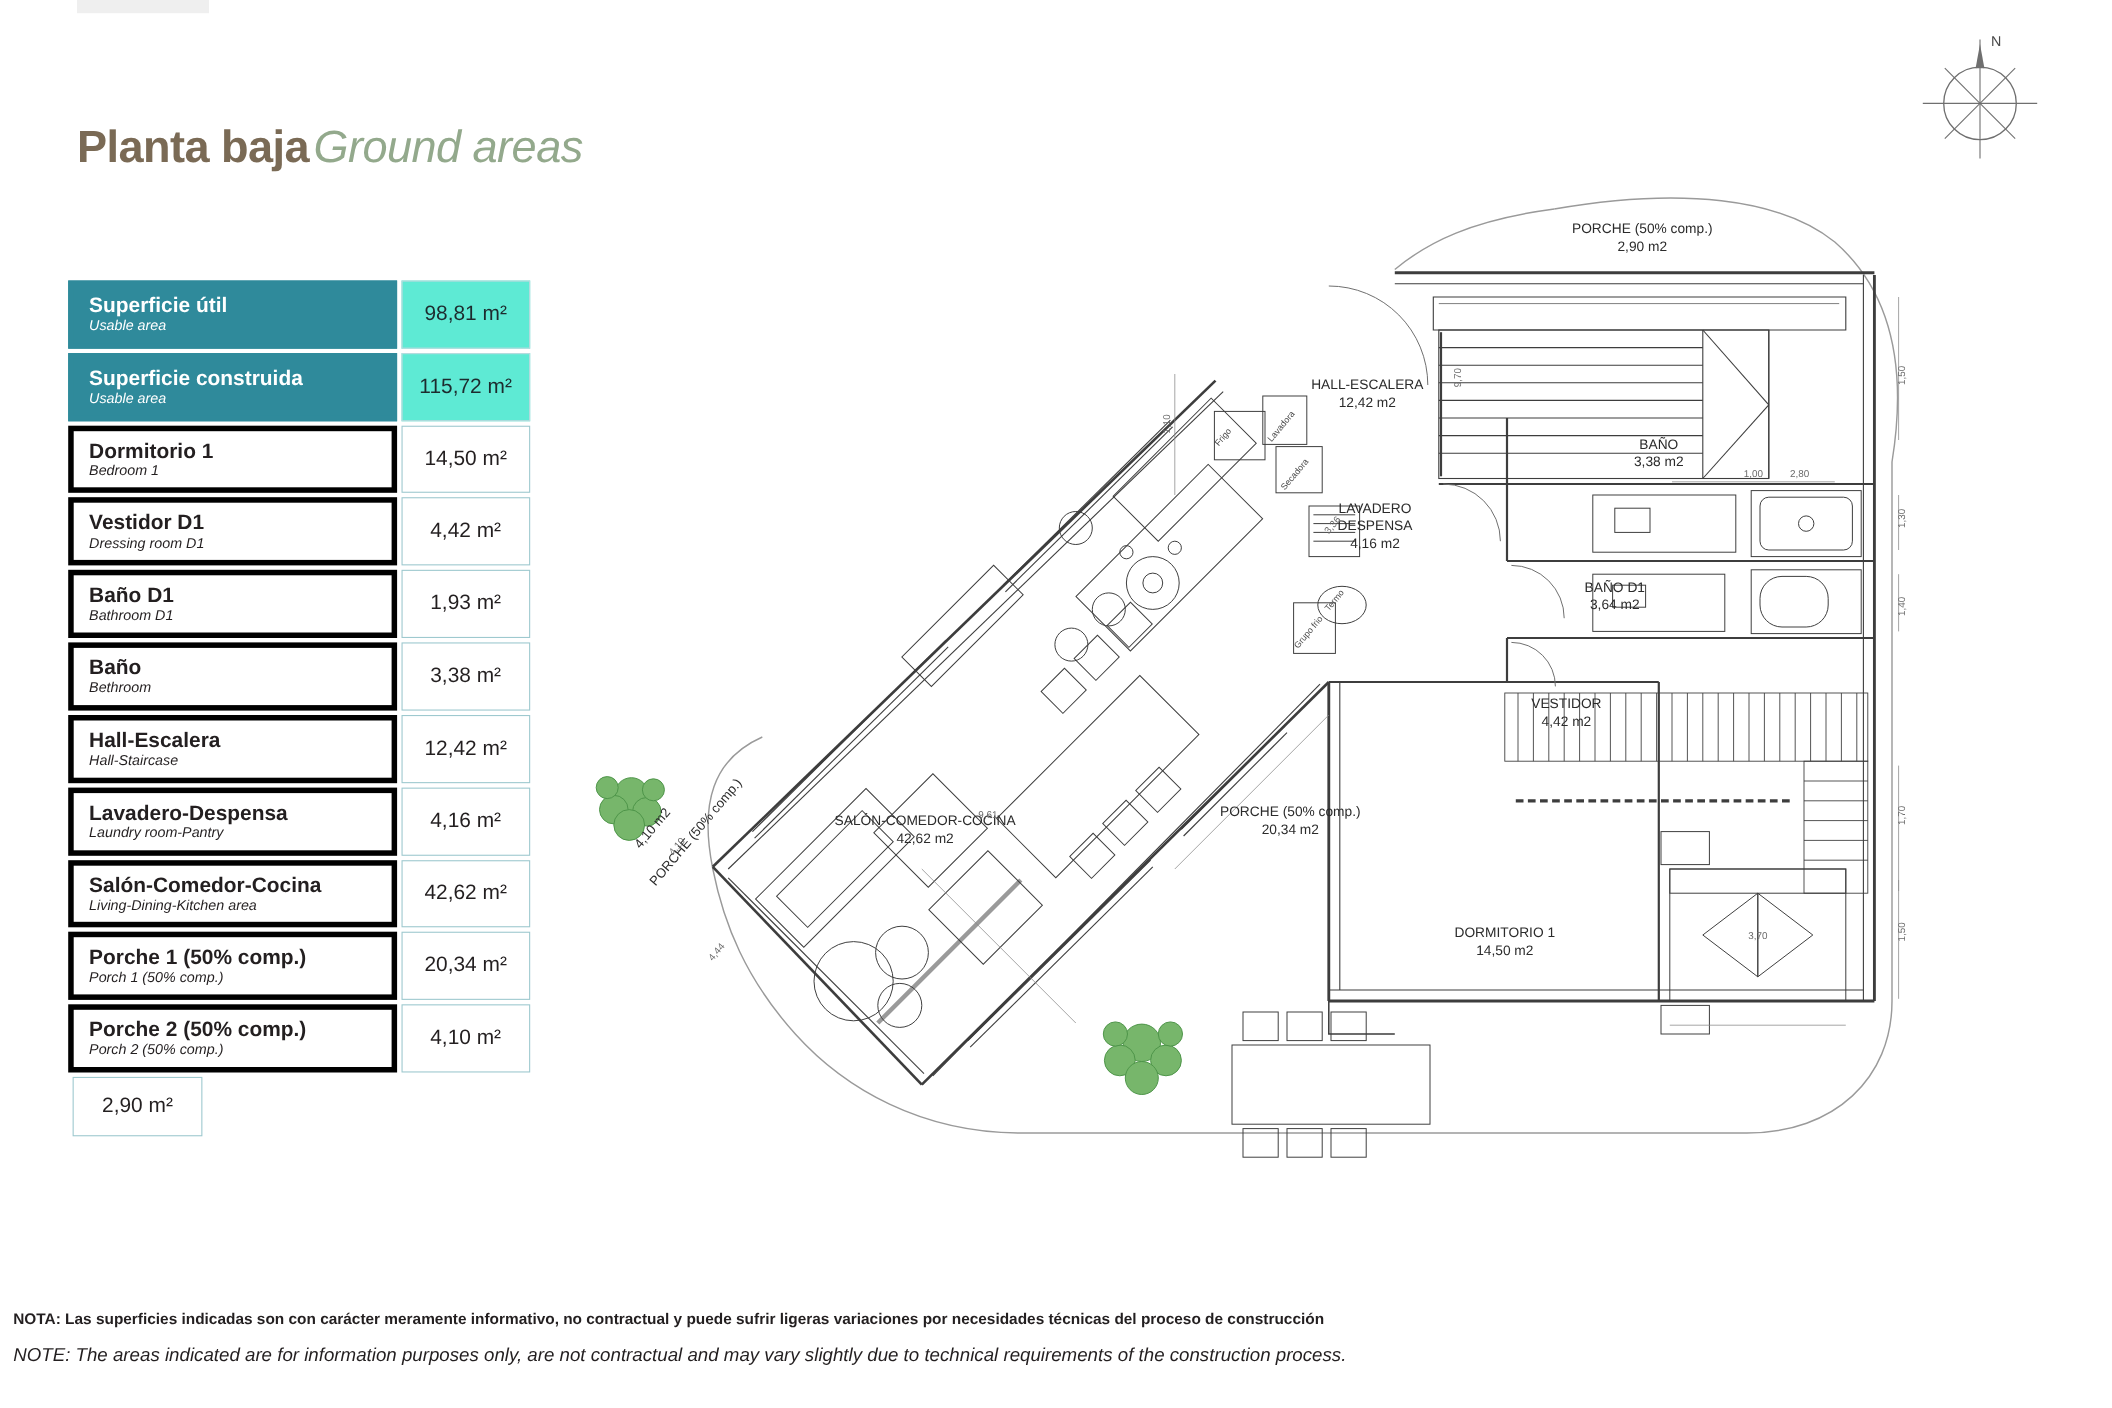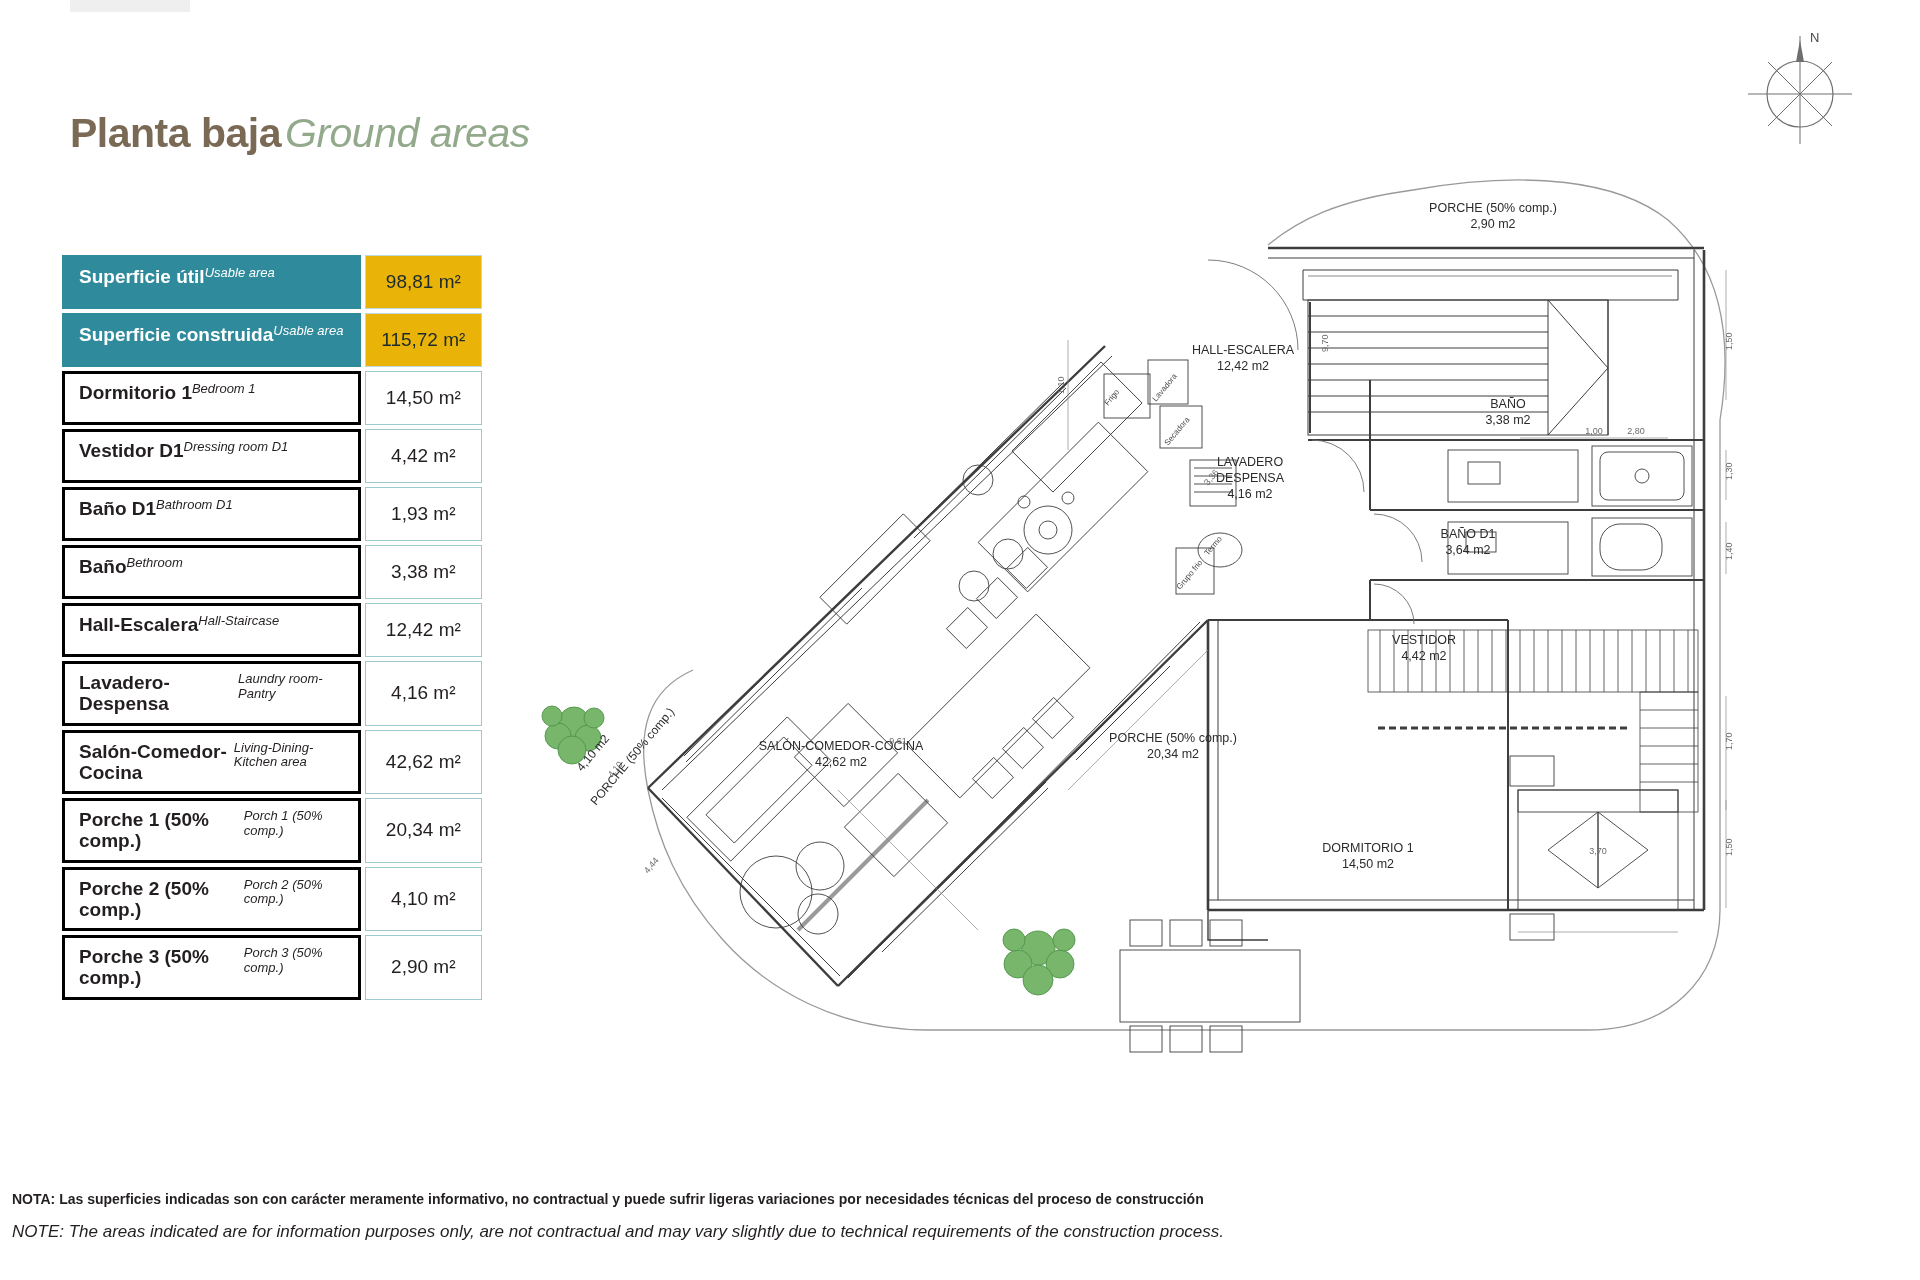--- a/index.html
+++ b/index.html
@@ -28,40 +28,40 @@
   
   .area-table{
     position:absolute;left:62px;top:255px;width:420px;
     border-collapse:separate;border-spacing:0;
   }
   .area-table .row{
     display:flex;align-items:stretch;margin-bottom:4px;
   }
   .cell-name{
     width:300px;box-sizing:border-box;
-    border:3px solid #000000;
+    border:5px solid #000000;
     padding:8px 12px 8px 14px;
-    display:flex;flex-direction:row;justify-content:flex-start;
+    display:flex;flex-direction:column;justify-content:center;
     min-height:54px;
   }
   .cell-val{
     width:118px;box-sizing:border-box;
     border:1px solid #9ec9cf;
     margin-left:4px;
     display:flex;align-items:center;justify-content:center;
     font-size:19px;
     min-height:54px;
   }
   .name-es{font-weight:bold;font-size:19px;line-height:1.12;}
   .name-en{font-style:italic;font-size:13px;line-height:1.12;}
   .row.highlight .cell-name{
     background:#2f8a9b;border-color:#2f8a9b;color:#ffffff;
   }
   .row.highlight .cell-val{
-    background:#eab308;border-color:#bcd9de;color:#1d2b2e;font-weight:normal;
+    background:#5eead4;border-color:#bcd9de;color:#1d2b2e;font-weight:normal;
   }
 
   
   .compass{position:absolute;right:60px;top:28px;width:120px;height:120px;}
 
   
   .plan{position:absolute;left:508px;top:150px;width:1360px;height:990px;}
   .plan svg{display:block;}
 
   
@@ -181,24 +181,20 @@
 
     <div class="row">
       <div class="cell-name">
         <span class="name-es">Porche 2 (50% comp.)</span>
         <span class="name-en">Porch 2 (50% comp.)</span>
       </div>
       <div class="cell-val">4,10 m²</div>
     </div>
 
     <div class="row">
-      <div class="cell-name">
-        <span class="name-es">Porche 3 (50% comp.)</span>
-        <span class="name-en">Porch 3 (50% comp.)</span>
-      </div>
       <div class="cell-val">2,90 m²</div>
     </div>
 
   </div>
 
   <div class="plan">
     <svg width="1360" height="990" viewBox="0 0 1360 990" xmlns="http://www.w3.org/2000/svg">
       <g fill="none" stroke="#3d3d3d" stroke-width="1.2" stroke-linejoin="miter">
 
         <path d="M 905 40 C 1020 20 1110 30 1160 70 L 1160 70 C 1215 118 1225 190 1212 270" stroke="#9a9a9a" stroke-width="1.3" fill="none"></path>

